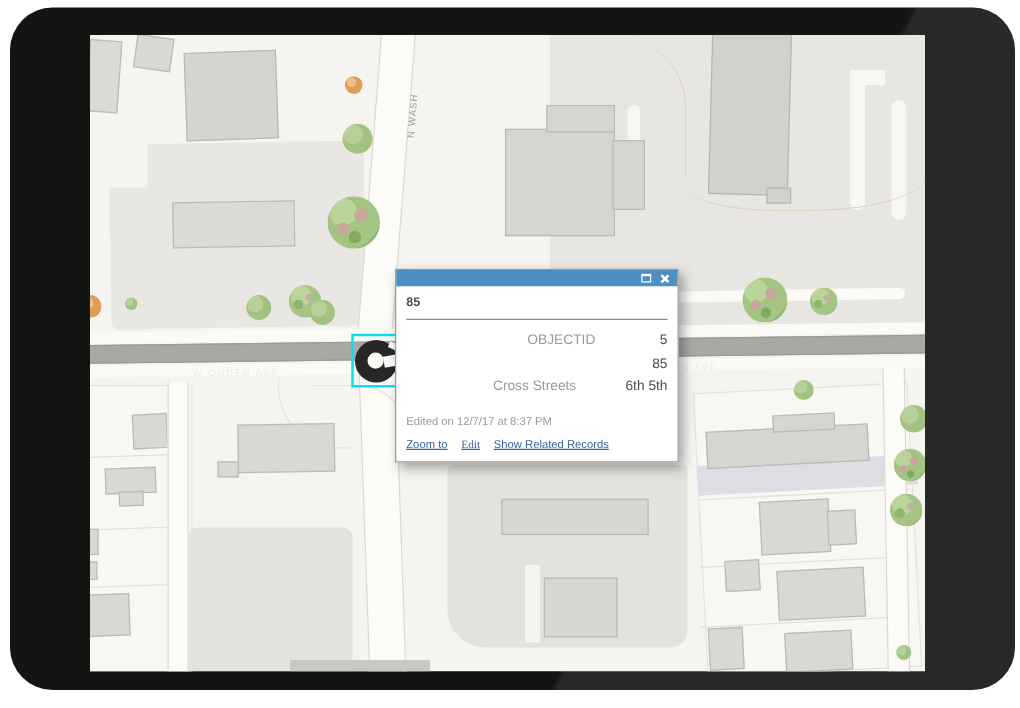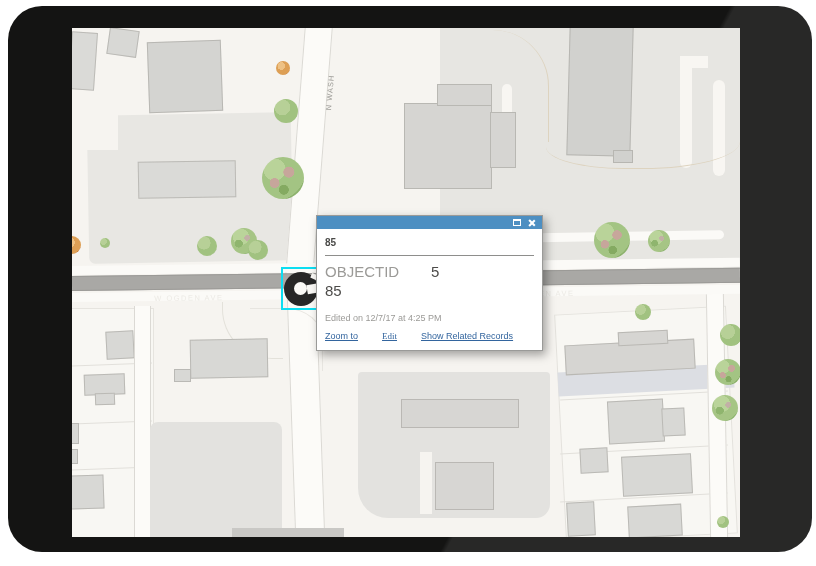--- a/index.html
+++ b/index.html
@@ -47,25 +47,25 @@
   .popup{position:absolute;left:244px;top:187px;width:227px;background:#ffffff;
          border:1px solid #9a9a98;box-shadow:3px 4px 9px rgba(0,0,0,0.35);z-index:10;box-sizing:border-box;}
   .popup-header{height:13px;display:flex;justify-content:flex-end;align-items:center;gap:7px;padding:0 6px;}
   .win-max{width:8px;height:7px;border:1px solid #fff;border-top-width:2px;box-sizing:border-box;}
   .win-close{position:relative;width:8px;height:8px;}
   .win-close::before,.win-close::after{content:"";position:absolute;left:3.2px;top:0;width:1.6px;height:8px;background:#fff;}
   .win-close::before{transform:rotate(45deg);} .win-close::after{transform:rotate(-45deg);}
   .popup-body{padding:5px 8px 9px;}
   .popup-title{font-size:10px;font-weight:bold;color:#4a4a48;margin:3px 0 7px;}
   .popup-div{height:1px;background:#8e8e8c;margin:0 0 7px;}
-  .field-row{display:flex;font-size:15px;line-height:18.5px;}
+  .field-row{display:flex;font-size:11px;line-height:18.5px;justify-content:flex-end;}
   .field-label{width:106px;color:#9b9a97;flex:none;}
   .field-value{color:#4c4b49;}
   .edited{font-size:9px;color:#9b9a97;margin-top:13px;}
-  .actions{margin-top:8px;display:flex;gap:24px;font-size:9px;text-align:center;}
+  .actions{margin-top:8px;display:flex;gap:11px;font-size:9px;text-align:center;}
   .actions a{color:#33659e;text-decoration:underline;cursor:pointer;}
 </style>
 </head>
 <body>
 
 <div class="stage">
   <div class="tablet">
     <div class="sheen"></div>
 
     <div class="screen">
@@ -175,21 +175,25 @@
         <div class="popup-body">
           <div class="popup-title">85</div>
           <div class="popup-div"></div>
           <div class="field-row">
             <span class="field-label">OBJECTID</span>
             <span class="field-value">5</span>
           </div>
           <div class="field-row">
             <span class="field-value">85</span>
           </div>
-          <div class="edited">Edited on 12/7/17 at 4:25 PM</div>
+          <div class="field-row">
+            <span class="field-label">Cross Streets</span>
+            <span class="field-value">6th 5th</span>
+          </div>
+          <div class="edited">Edited on 12/7/17 at 8:37 PM</div>
           <div class="actions">
             <a style="color: rgb(51, 101, 158);">Zoom to</a>
             <a style="color: rgb(51, 101, 158); font-family: Liberation Serif, serif;">Edit</a>
             <a style="color: rgb(51, 101, 158);">Show Related Records</a>
           </div>
         </div>
       </div>
 
     </div>
   </div>

